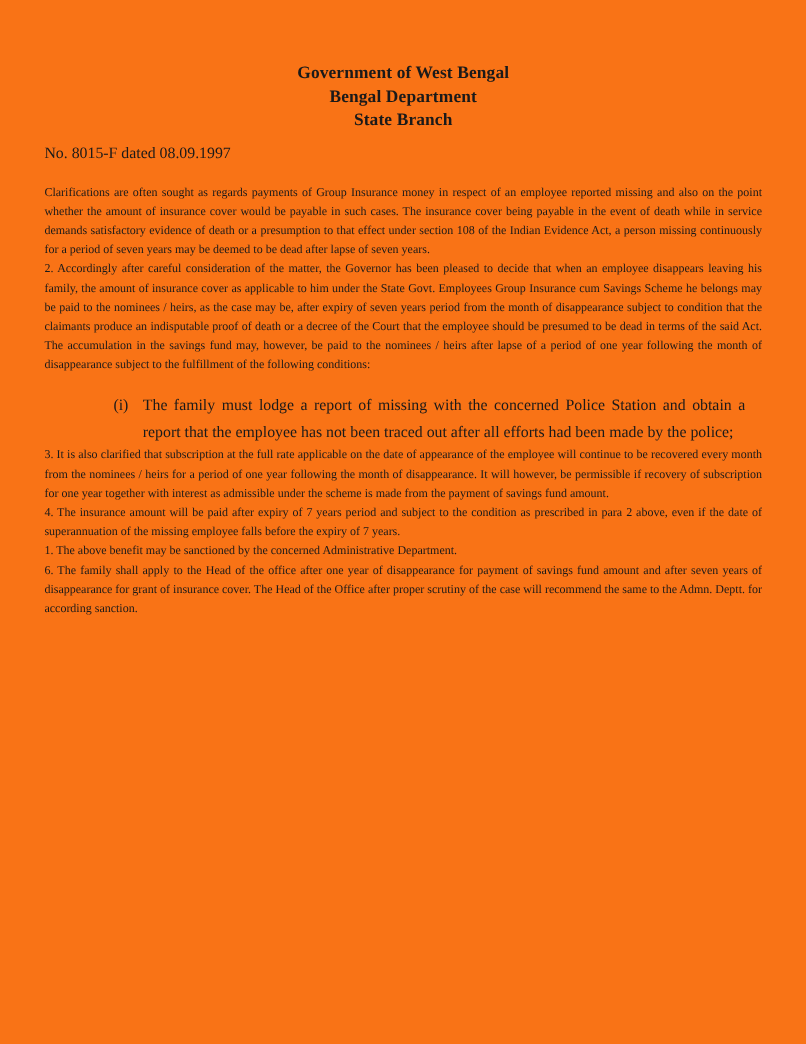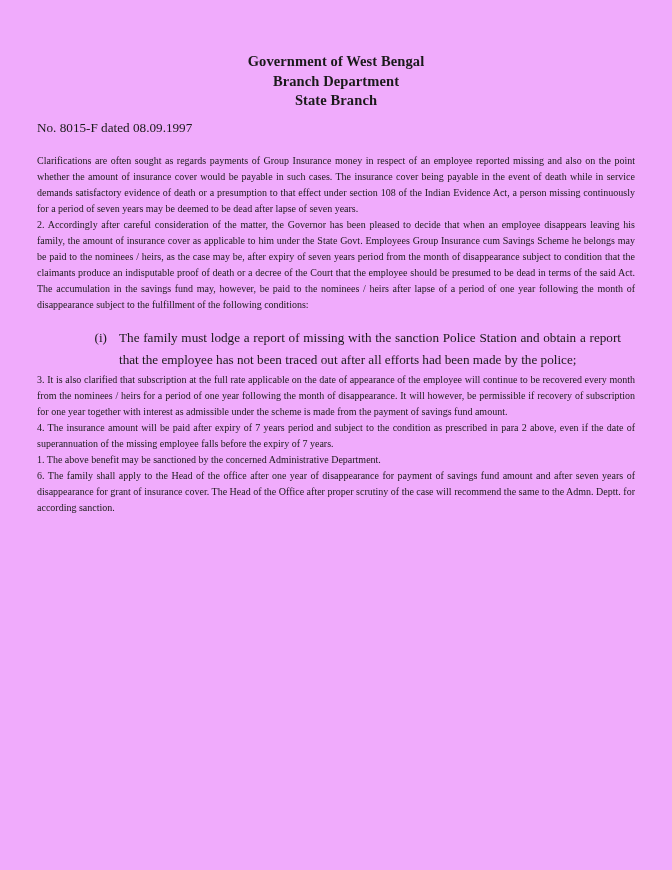--- a/index.html
+++ b/index.html
@@ -11,21 +11,21 @@
     width: 672px;
     height: 870px;
     font-family: "Liberation Serif", "DejaVu Serif", serif;
     color: #1a1a1a;
     -webkit-font-smoothing: antialiased;
   }
   .page {
     position: relative;
     width: 672px;
     height: 870px;
-    background: #f0abfc;
+    background: #f97316;
     box-sizing: border-box;
     padding: 0;
     overflow: hidden;
   }
   .content {
     position: absolute;
     left: 37px;
     top: 52px;
     width: 598px;
   }
@@ -90,34 +90,34 @@
   }
 </style>
 </head>
 <body>
 
 <div class="page">
   <div class="content">
 
     <div class="masthead">
       <span class="mast-line">Government of West Bengal</span>
-      <span class="mast-line">Branch Department</span>
+      <span class="mast-line">Bengal Department</span>
       <span class="mast-line">State Branch</span>
     </div>
 
     <div class="refno">No. 8015-F dated 08.09.1997</div>
 
     <p class="para first">Clarifications are often sought as regards payments of Group Insurance money in respect of an employee reported missing and also on the point whether the amount of insurance cover would be payable in such cases. The insurance cover being payable in the event of death while in service demands satisfactory evidence of death or a presumption to that effect under section 108 of the Indian Evidence Act, a person missing continuously for a period of seven years may be deemed to be dead after lapse of seven years.</p>
 
     <p class="para gap">2. Accordingly after careful consideration of the matter, the Governor has been pleased to decide that when an employee disappears leaving his family, the amount of insurance cover as applicable to him under the State Govt. Employees Group Insurance cum Savings Scheme he belongs may be paid to the nominees / heirs, as the case may be, after expiry of seven years period from the month of disappearance subject to condition that the claimants produce an indisputable proof of death or a decree of the Court that the employee should be presumed to be dead in terms of the said Act. The accumulation in the savings fund may, however, be paid to the nominees / heirs after lapse of a period of one year following the month of disappearance subject to the fulfillment of the following conditions:</p>
 
     <ul class="romanlist">
       <li class="rl-item">
         <span class="rl-marker">(i)</span>
-        <span>The family must lodge a report of missing with the sanction Police Station and obtain a report that the employee has not been traced out after all efforts had been made by the police;</span>
+        <span>The family must lodge a report of missing with the concerned Police Station and obtain a report that the employee has not been traced out after all efforts had been made by the police;</span>
       </li>
     </ul>
 
     <p class="para gap">3. It is also clarified that subscription at the full rate applicable on the date of appearance of the employee will continue to be recovered every month from the nominees / heirs for a period of one year following the month of disappearance. It will however, be permissible if recovery of subscription for one year together with interest as admissible under the scheme is made from the payment of savings fund amount.</p>
 
     <p class="para gap">4. The insurance amount will be paid after expiry of 7 years period and subject to the condition as prescribed in para 2 above, even if the date of superannuation of the missing employee falls before the expiry of 7 years.</p>
 
     <p class="para gap">1. The above benefit may be sanctioned by the concerned Administrative Department.</p>
 
     <p class="para gap">6. The family shall apply to the Head of the office after one year of disappearance for payment of savings fund amount and after seven years of disappearance for grant of insurance cover. The Head of the Office after proper scrutiny of the case will recommend the same to the Admn. Deptt. for according sanction.</p>

